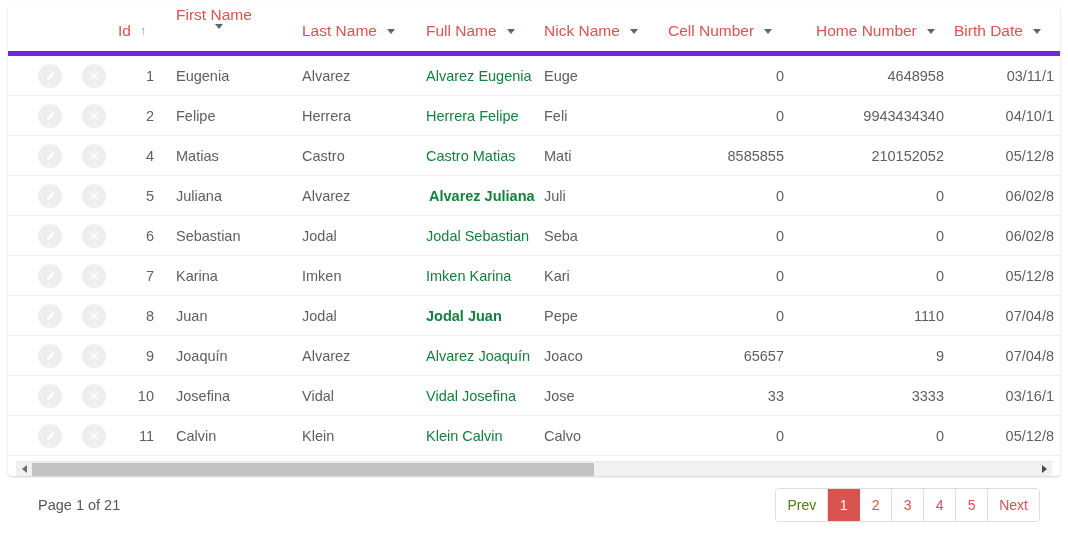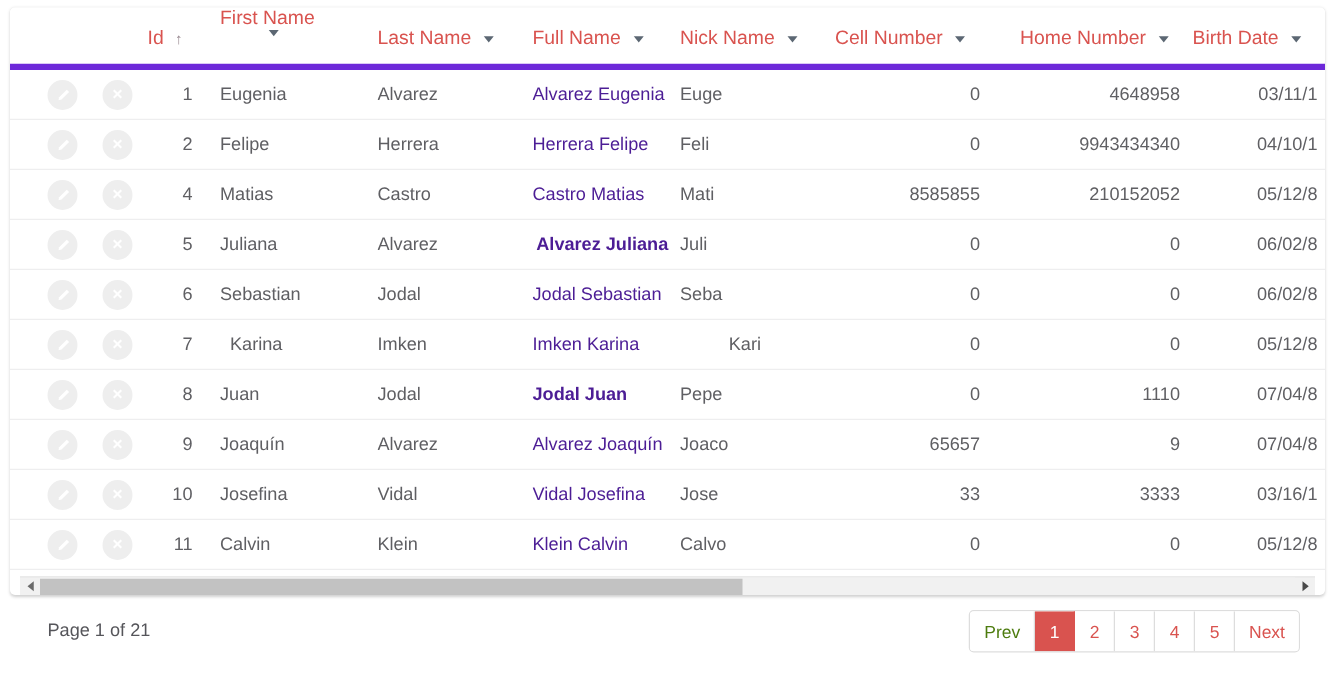--- a/index.html
+++ b/index.html
@@ -88,21 +88,21 @@
     top: 0;
     height: 40px;
     display: flex;
     align-items: center;
     font-size: 14.5px;
     color: #5f5f63;
     white-space: nowrap;
     overflow: hidden;
   }
   .cell.num { justify-content: flex-end; }
-  .cell.accent { color: #4c1d95; }
+  .cell.accent { color: #15803d; }
 
   
   .act-btn {
     position: absolute;
     top: 8px;
     width: 24px;
     height: 24px;
     border-radius: 50%;
     background: #eeeeee;
     cursor: pointer;
@@ -365,24 +365,24 @@
         <div class="grid-row">
           <div class="act-btn act-edit">
             <svg class="pencil-glyph" viewBox="0 0 16 16" xmlns="http://www.w3.org/2000/svg">
               <path d="M11.6 2.1l2.3 2.3-7.5 7.5-3 .7.7-3z" fill="#ffffff"></path>
             </svg>
           </div>
           <div class="act-btn act-del">
             <span class="x-glyph">✕</span>
           </div>
           <div class="cell num" style="left: 110px; width: 36px;">7</div>
-          <div class="cell" style="left: 168px; width: 120px; margin-left: 8px;">Karina</div>
+          <div class="cell" style="left: 168px; width: 120px;">Karina</div>
           <div class="cell" style="left: 294px; width: 118px;">Imken</div>
           <div class="cell accent" style="left: 418px; width: 118px;">Imken Karina</div>
-          <div class="cell" style="left: 536px; width: 118px; margin-left: 39px;">Kari</div>
+          <div class="cell" style="left: 536px; width: 118px;">Kari</div>
           <div class="cell num" style="left: 640px; width: 136px;">0</div>
           <div class="cell num" style="left: 788px; width: 148px;">0</div>
           <div class="cell num" style="left: 946px; width: 100px;">05/12/8</div>
         </div>
         <div class="grid-row">
           <div class="act-btn act-edit">
             <svg class="pencil-glyph" viewBox="0 0 16 16" xmlns="http://www.w3.org/2000/svg">
               <path d="M11.6 2.1l2.3 2.3-7.5 7.5-3 .7.7-3z" fill="#ffffff"></path>
             </svg>
           </div>

